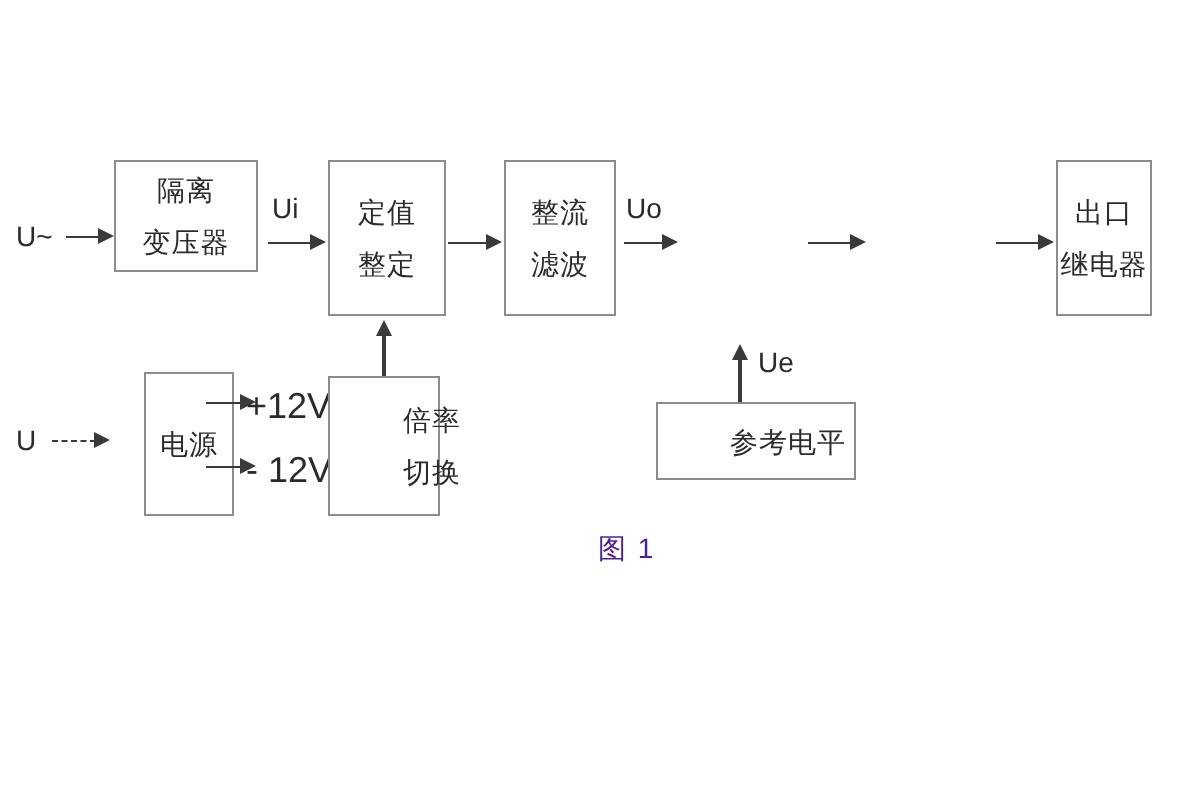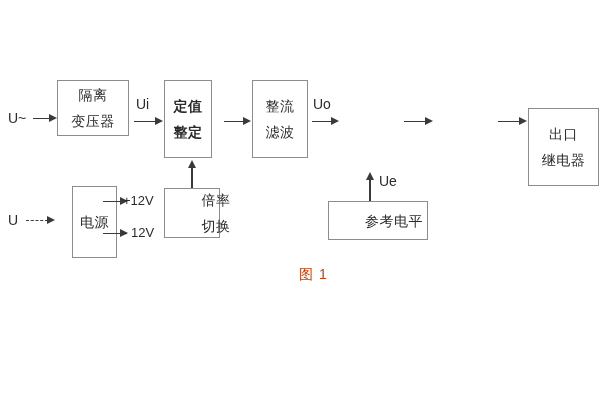--- a/index.html
+++ b/index.html
@@ -38,24 +38,24 @@
   .box .ln + .ln { margin-top: 12px; }
 
   
   .lbl {
     position: absolute;
     color: #2b2b2b;
     font-size: 14px;
     white-space: nowrap;
     line-height: 1;
   }
-  .lbl-sub { font-size: 13px; }
+  .lbl-sub { font-size: 18px; }
   .caption {
     position: absolute;
-    color: #c2410c;
+    color: #4c1d95;
     font-size: 14px;
     white-space: nowrap;
     letter-spacing: 1px;
   }
 
   
   .harrow {
     position: absolute;
     height: 10px;
     display: block;
@@ -121,21 +121,21 @@
     <span class="ln">变压器</span>
   </div>
 
   <div class="lbl" style="left:136px; top:97px;">Ui</div>
 
   <div class="harrow" style="left:134px; top:116px; width:30px;">
     <div class="shaft" style="width:22px;"></div>
     <div class="head" style="left:21px;"></div>
   </div>
 
-  <div class="box" style="left:164px; top:80px; width:48px; height:78px;font-weight:bold;">
+  <div class="box" style="left:164px; top:80px; width:59px; height:78px;">
     <span class="ln">定值</span>
     <span class="ln">整定</span>
   </div>
 
   <div class="harrow" style="left:224px; top:116px; width:28px;">
     <div class="shaft" style="width:20px;"></div>
     <div class="head" style="left:19px;"></div>
   </div>
 
   <div class="box" style="left:252px; top:80px; width:56px; height:78px;">
@@ -155,21 +155,21 @@
     <div class="shaft" style="width:22px;"></div>
     <div class="head" style="left:21px;"></div>
   </div>
 
 
   <div class="harrow" style="left:498px; top:116px; width:30px;">
     <div class="shaft" style="width:22px;"></div>
     <div class="head" style="left:21px;"></div>
   </div>
 
-  <div class="box" style="left:528px; top:80px; width:71px; height:78px;margin-top:28px;">
+  <div class="box" style="left:528px; top:80px; width:48px; height:78px;">
     <span class="ln">出口</span>
     <span class="ln">继电器</span>
   </div>
 
   <div class="lbl" style="left:8px; top:213px;">U</div>
 
   <div class="harrow dashed" style="left:26px; top:215px; width:30px;">
     <div class="shaft" style="width:22px;"></div>
     <div class="head" style="left:21px;"></div>
   </div>
@@ -183,21 +183,21 @@
     <div class="head" style="left:17px;"></div>
   </div>
   <div class="lbl lbl-sub" style="left:123px; top:194px;">+12V</div>
 
   <div class="harrow" style="left:103px; top:228px; width:26px;">
     <div class="shaft" style="width:18px;"></div>
     <div class="head" style="left:17px;"></div>
   </div>
   <div class="lbl lbl-sub" style="left:123px; top:226px;">- 12V</div>
 
-  <div class="box" style="left:164px; top:188px; width:56px; height:50px;padding-left:48px;">
+  <div class="box" style="left:164px; top:188px; width:56px; height:70px;padding-left:48px;">
     <span class="ln">倍率</span>
     <span class="ln">切换</span>
   </div>
 
   <div class="varrow" style="left:187px; top:160px; height:28px;">
     <div class="head"></div>
     <div class="shaft"></div>
   </div>
 
   <div class="box" style="left:328px; top:201px; width:100px; height:39px;padding-left:32px;">

